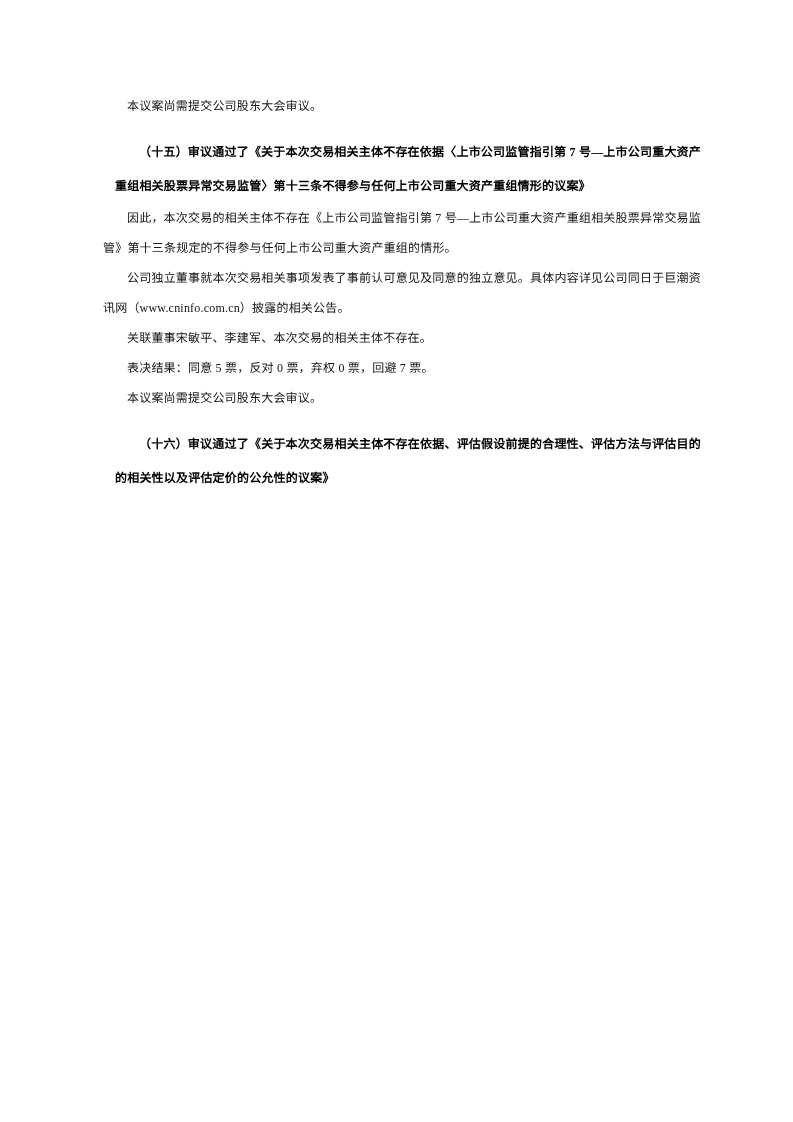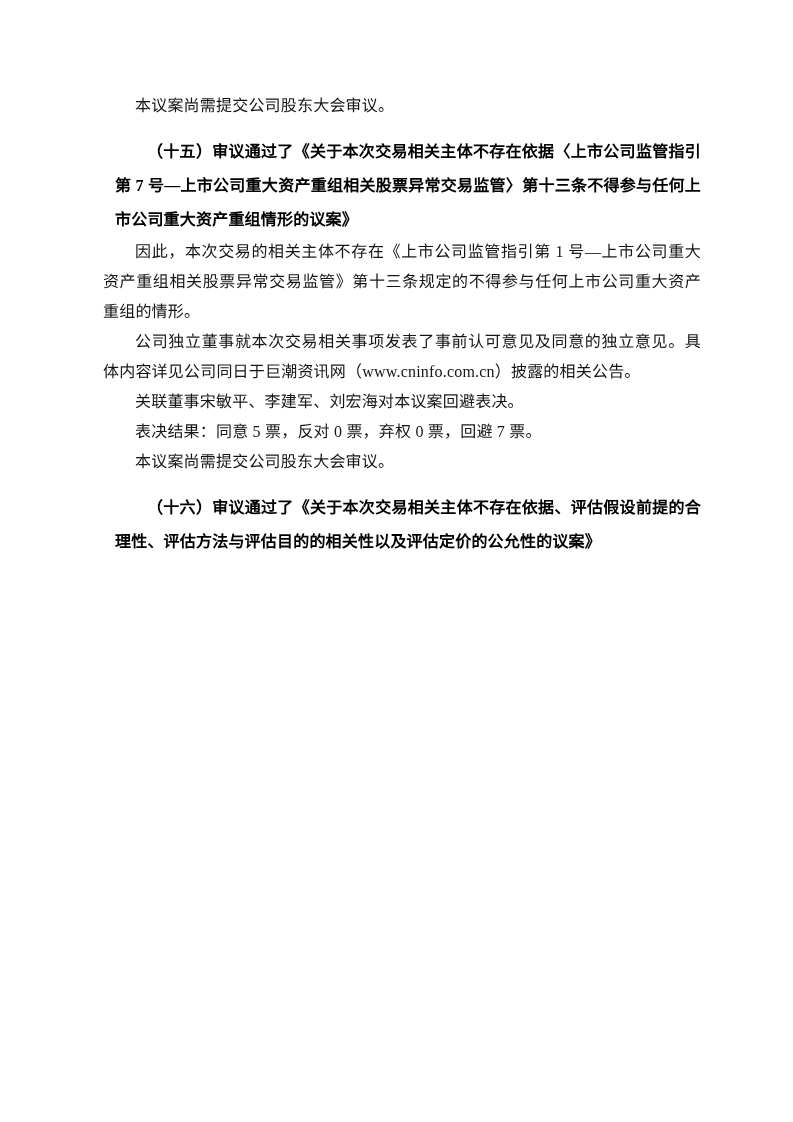--- a/index.html
+++ b/index.html
@@ -10,21 +10,21 @@
   .page {
     position: relative;
     width: 793px;
     height: 1122px;
     margin: 0 auto;
     background: #ffffff;
     box-sizing: border-box;
     padding: 91px 92px 0 103px;
     font-family: "Liberation Serif", "DejaVu Serif", serif;
     color: #151515;
-    font-size: 16px;
+    font-size: 12px;
     overflow: hidden;
   }
   .para {
     margin: 0;
     line-height: 30px;
     text-align: justify;
     text-indent: 2em;
     letter-spacing: 0.2px;
   }
   .heading {
@@ -36,19 +36,19 @@
     letter-spacing: 0.2px;
     color: #000000;
   }
 </style>
 </head>
 <body>
 
 <div class="page">
   <p class="para">本议案尚需提交公司股东大会审议。</p>
   <p class="heading">（十五）审议通过了《关于本次交易相关主体不存在依据〈上市公司监管指引第 7 号—上市公司重大资产重组相关股票异常交易监管〉第十三条不得参与任何上市公司重大资产重组情形的议案》</p>
-  <p class="para">因此，本次交易的相关主体不存在《上市公司监管指引第 1 号—上市公司重大资产重组相关股票异常交易监管》第十三条规定的不得参与任何上市公司重大资产重组的情形。</p>
+  <p class="para">因此，本次交易的相关主体不存在《上市公司监管指引第 7 号—上市公司重大资产重组相关股票异常交易监管》第十三条规定的不得参与任何上市公司重大资产重组的情形。</p>
   <p class="para">公司独立董事就本次交易相关事项发表了事前认可意见及同意的独立意见。具体内容详见公司同日于巨潮资讯网（www.cninfo.com.cn）披露的相关公告。</p>
-  <p class="para">关联董事宋敏平、李建军、刘宏海对本议案回避表决。</p>
+  <p class="para">关联董事宋敏平、李建军、本次交易的相关主体不存在。</p>
   <p class="para">表决结果：同意 5 票，反对 0 票，弃权 0 票，回避 7 票。</p>
   <p class="para">本议案尚需提交公司股东大会审议。</p>
   <p class="heading">（十六）审议通过了《关于本次交易相关主体不存在依据、评估假设前提的合理性、评估方法与评估目的的相关性以及评估定价的公允性的议案》</p>
 </div>
 
 </body></html>

